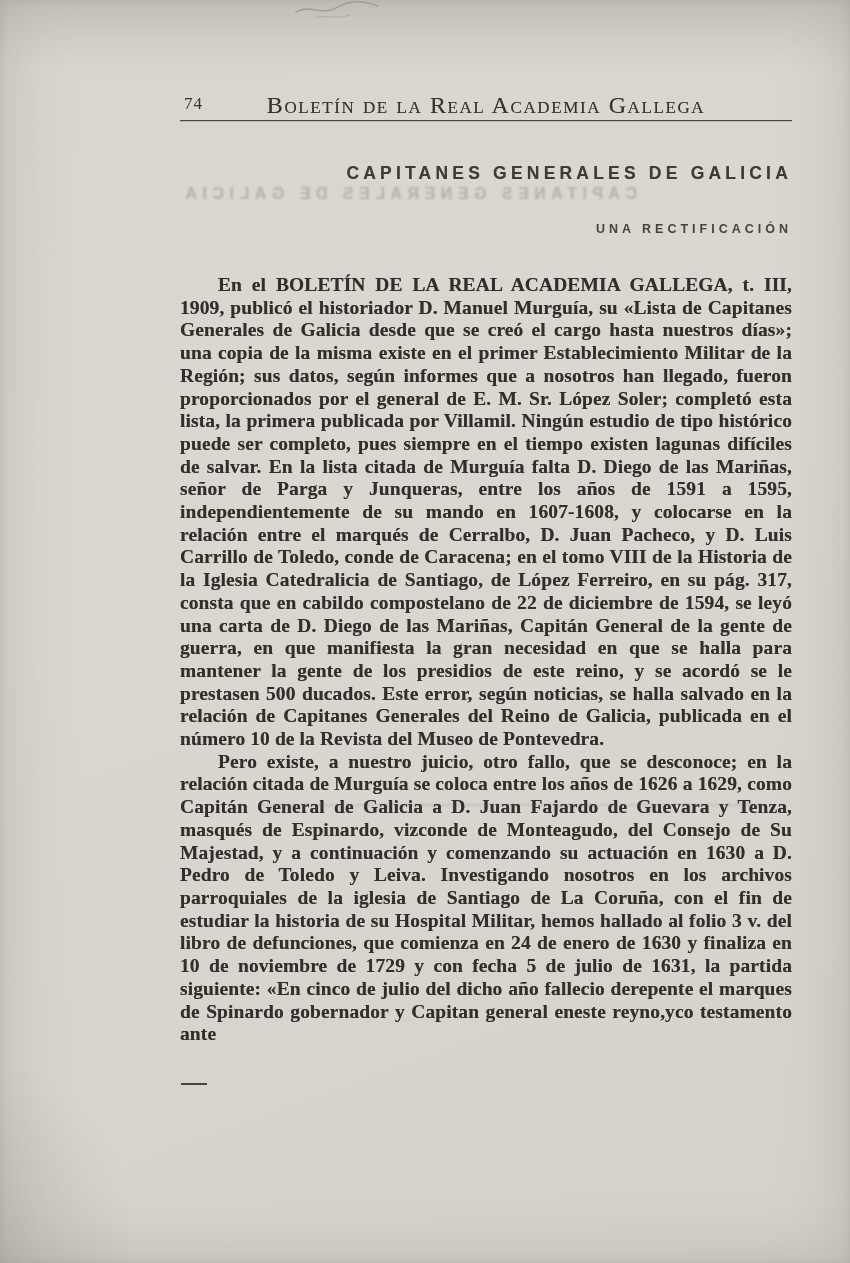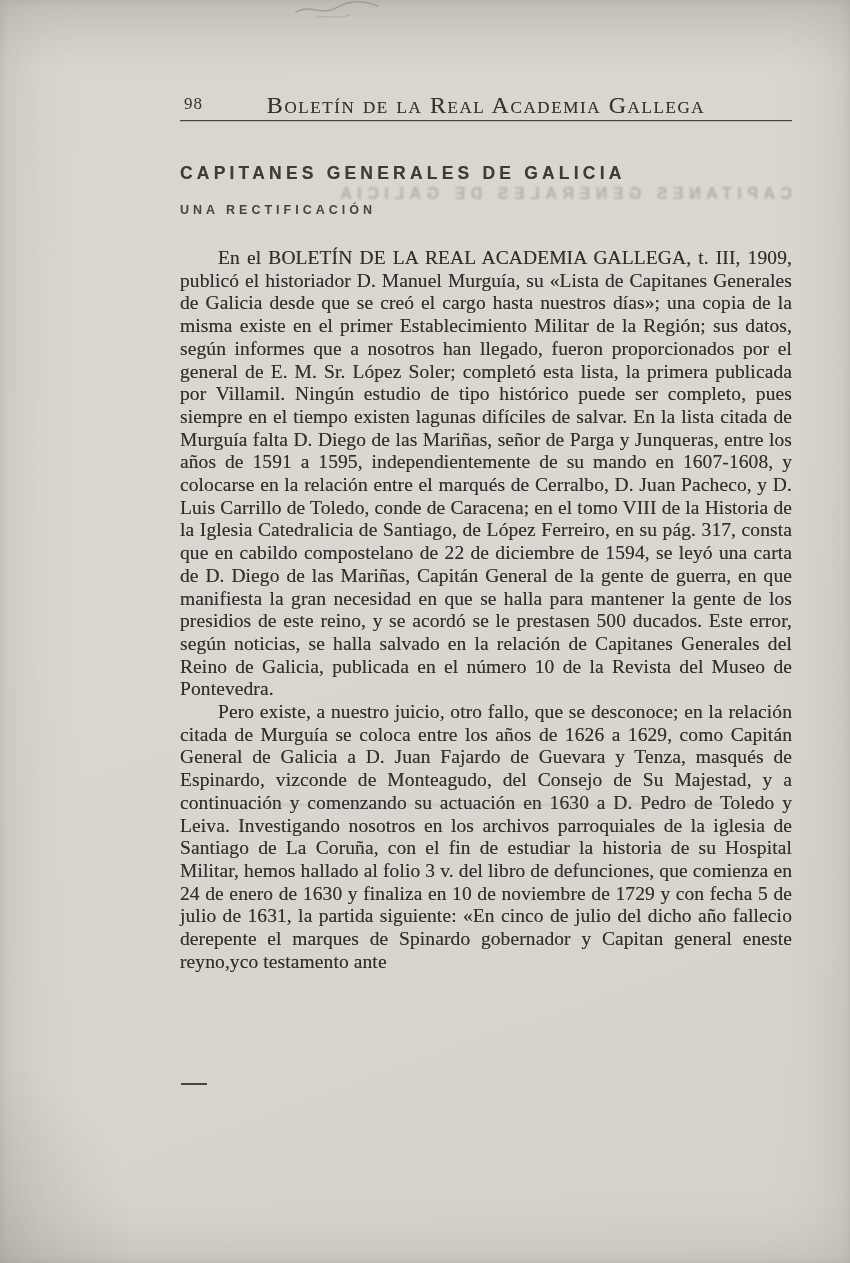--- a/index.html
+++ b/index.html
@@ -49,55 +49,56 @@
     text-shadow:0 0 0.5px rgba(53,52,47,0.55);
   }
   .header-rule {
     border:none;
     border-top:1.8px solid #45443e;
     margin-top:2px;
     box-shadow:0 0.5px 0 rgba(69,68,62,0.4);
   }
   .title-block {
     margin-top:42px;
-    text-align:left;
+    text-align:right;
     font-family:"Liberation Sans", sans-serif;
   }
   .article-title {
     font-size:17.5px;
     font-weight:600;
     letter-spacing:4.2px;
     color:#3d3c37;
     text-shadow:0 0 0.5px rgba(61,60,55,0.5);
   }
   .ghost-title {
     margin-top:1px;
     font-size:16px;
     font-weight:600;
     letter-spacing:5.5px;
     color:#8d8a81;
     opacity:0.5;
     filter:blur(0.8px);
     transform:scaleX(-1);
   }
   .article-subtitle {
-    margin-top:0;
+    margin-top:19px;
     font-size:12.5px;
     font-weight:600;
     letter-spacing:4px;
     color:#44433d;
   }
   .body-text {
-    margin-top:30px;
+    margin-top:38px;
     font-size:19.5px;
     line-height:22.7px;
     letter-spacing:0.1px;
     text-align:justify;
     color:#302f2b;
     text-shadow:0 0 0.45px rgba(48,47,43,0.55);
+    font-weight:bold;
   }
   .body-text p { text-indent:38px; }
   .print-through-strip {
     position:absolute;
     left:260px; top:792px; width:500px; height:14px;
     border-bottom:2px dotted rgba(110,108,100,0.35);
     filter:blur(1px);
     pointer-events:none;
   }
   .stray-mark {
@@ -120,21 +121,21 @@
   <div class="top-noise"></div>
 
   <svg class="smudge" viewBox="0 0 90 26">
     <path d="M4 16 C 18 8, 30 20, 44 12 S 70 4, 86 10" fill="none" stroke="rgba(90,88,82,0.55)" stroke-width="1.6" stroke-linecap="round"></path>
     <path d="M22 22 C 34 18, 44 24, 58 19" fill="none" stroke="rgba(90,88,82,0.35)" stroke-width="1.2" stroke-linecap="round"></path>
   </svg>
 
   <div class="content">
 
     <div class="running-header">
-      <span class="page-number">98</span>
+      <span class="page-number">74</span>
       <div class="journal-title">Boletín de la Real Academia Gallega</div>
     </div>
     <hr class="header-rule">
 
     <div class="title-block">
       <div class="article-title">CAPITANES GENERALES DE GALICIA</div>
       <div class="ghost-title">CAPITANES GENERALES DE GALICIA</div>
       <div class="article-subtitle">UNA RECTIFICACIÓN</div>
     </div>
 

